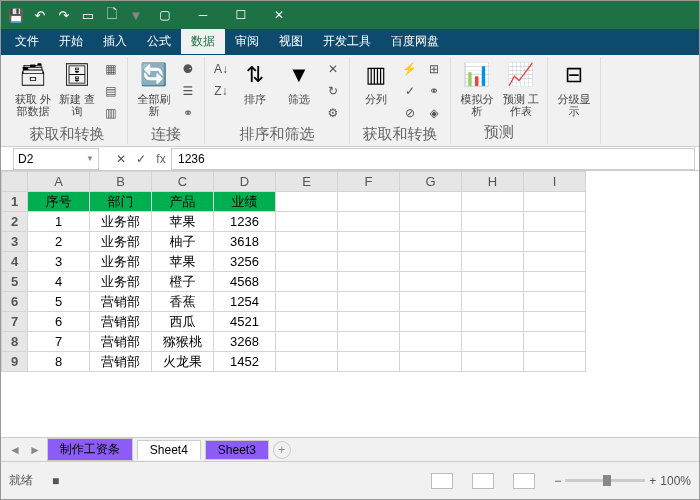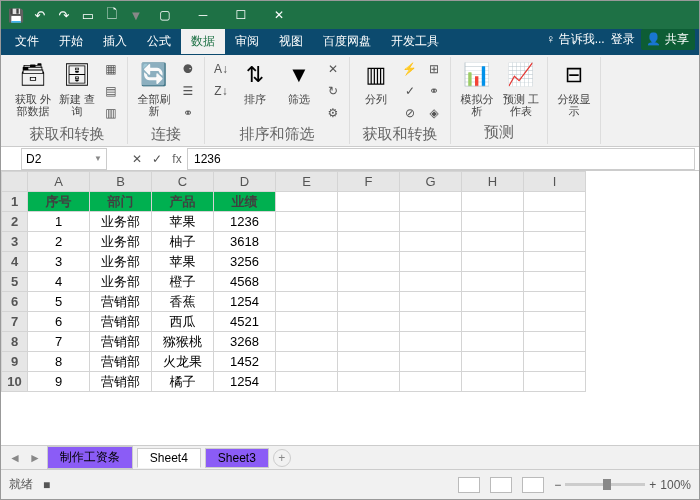--- a/index.html
+++ b/index.html
@@ -19,36 +19,36 @@
 .ribbon{height:92px;background:#f1f1f1;border-bottom:1px solid #ccc;display:flex;padding:2px 6px}
 .group{display:flex;flex-direction:column;align-items:center;border-right:1px solid #ddd;padding:2px 6px;justify-content:space-between}
 .group .icons{display:flex;gap:4px;align-items:flex-start;height:64px}
 .bigbtn{width:40px;display:flex;flex-direction:column;align-items:center;gap:2px;cursor:pointer}
 .bigbtn .ico{width:32px;height:32px;display:flex;align-items:center;justify-content:center;font-size:22px}
 .bigbtn .lbl{font-size:11px;text-align:center;line-height:12px;color:#444}
 .smallcol{display:flex;flex-direction:column;gap:2px}
 .smallbtn{width:20px;height:20px;display:flex;align-items:center;justify-content:center;font-size:12px;cursor:pointer;color:#555}
 .grouplbl{font-size:15px;color:#666;padding-top:2px}
 .fbar{height:24px;border-bottom:1px solid #ccc;display:flex;align-items:center;background:#fff}
-.namebox{width:86px;height:22px;border:1px solid #ccc;margin:0 20px;padding:0 4px;display:flex;align-items:center;justify-content:space-between;font-size:12px}
+.namebox{width:86px;height:22px;border:1px solid #ccc;margin:0 12px;padding:0 4px;display:flex;align-items:center;justify-content:space-between;font-size:12px}
 .fxlbl{width:20px;text-align:center;color:#666}
 .fxinput{flex:1;height:22px;border:1px solid #ccc;margin-right:4px;padding:0 6px;display:flex;align-items:center}
 .sheet{flex:1;overflow:auto;position:relative;background:#fff}
 table{border-collapse:collapse;table-layout:fixed}
 th,td{border:1px solid #d4d4d4;height:20px;padding:0;text-align:center;font-size:13px;background:#fff}
 .colhdr{background:#e6e6e6;color:#555;font-weight:normal;width:62px;height:20px}
 .rowhdr{background:#e6e6e6;color:#555;width:26px}
 .corner{background:#e6e6e6;width:26px}
-.datahdr{background:#00b050;color:#404040;font-weight:bold}
+.datahdr{background:#00b050;color:#000000;font-weight:normal}
 .sheettabs{height:24px;border-top:1px solid #ccc;background:#f1f1f1;display:flex;align-items:center;padding:0 6px;gap:4px}
 .sheettabs .nav{color:#888;cursor:pointer;padding:0 2px}
 .stab{padding:2px 12px;border:1px solid #ccc;background:#8b5cf6;cursor:pointer;font-size:12px}
 .stab.active{background:#fff;border-bottom:1px solid #fff}
 .addsheet{width:18px;height:18px;border:1px solid #ccc;border-radius:50%;display:flex;align-items:center;justify-content:center;cursor:pointer;color:#888}
-.status{height:30px;border-top:1px solid #ccc;background:#f1f1f1;display:flex;align-items:center;padding:0 8px;font-size:11px;color:#555;gap:10px}
+.status{height:38px;border-top:1px solid #ccc;background:#f1f1f1;display:flex;align-items:center;padding:0 8px;font-size:11px;color:#555;gap:19px}
 .status .sp{flex:1}
 .viewbtn{width:22px;height:16px;border:1px solid #bbb;cursor:pointer;background:#fff}
 .zoom{display:flex;align-items:center;gap:4px}
 .slider{width:80px;height:3px;background:#ccc;position:relative}
 .slider .thumb{position:absolute;left:38px;top:-4px;width:8px;height:11px;background:#888}
 .dd{font-size:8px;color:#888}
 </style>
 </head>
 <body>
 
@@ -70,27 +70,22 @@
 </div>
 
 <div class="tabbar">
   <div class="tab">文件</div>
   <div class="tab">开始</div>
   <div class="tab">插入</div>
   <div class="tab">公式</div>
   <div class="tab active">数据</div>
   <div class="tab">审阅</div>
   <div class="tab">视图</div>
+  <div class="tab">开发工具</div>
   <div class="tab">百度网盘</div>
-  <div class="tab">开发工具</div>
-  <div class="right">
-    <span>♀ <span>告诉我...</span></span>
-    <span>登录</span>
-    <span class="sharebtn">👤 <span>共享</span></span>
-  </div>
 </div>
 
 <div class="ribbon">
   <div class="group">
     <div class="icons">
       <div class="bigbtn">
           <div class="ico">🗃</div>
           <div class="lbl">获取
 外部数据</div>
         </div>
@@ -308,32 +303,20 @@
           <td></td>
           <td></td>
           <td></td>
         </tr>
         <tr>
           <th class="rowhdr">9</th>
           <td>8</td>
           <td>营销部</td>
           <td>火龙果</td>
           <td>1452</td>
-          <td></td>
-          <td></td>
-          <td></td>
-          <td></td>
-          <td></td>
-        </tr>
-        <tr>
-          <th class="rowhdr">10</th>
-          <td>9</td>
-          <td>营销部</td>
-          <td>橘子</td>
-          <td>1254</td>
           <td></td>
           <td></td>
           <td></td>
           <td></td>
           <td></td>
         </tr>
       </tbody>
     </table>
 </div>
 

